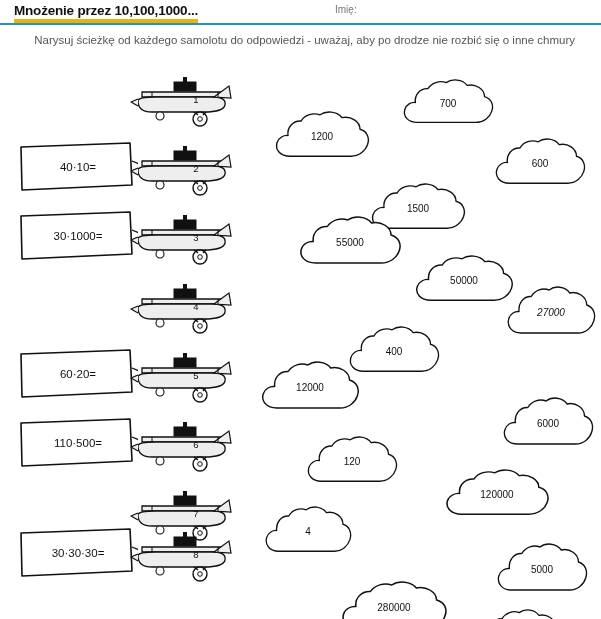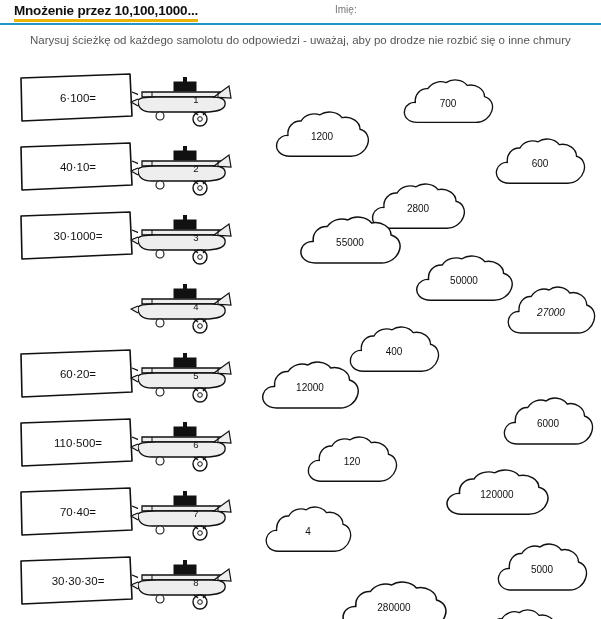--- a/index.html
+++ b/index.html
@@ -29,21 +29,21 @@
     height: 26px;
   }
   .doc-title {
     position: absolute;
     left: 14px;
     top: 3px;
     font-size: 13.5px;
     font-weight: bold;
     color: #111;
     letter-spacing: -0.2px;
-    border-bottom: 3px solid #eab308;
+    border-bottom: 6px solid #eab308;
     padding-bottom: 1px;
     white-space: nowrap;
   }
   .name-label {
     position: absolute;
     left: 335px;
     top: 4px;
     font-size: 10px;
     color: #777;
     white-space: nowrap;
@@ -55,21 +55,21 @@
     width: 601px;
     height: 2px;
     background: #2196c4;
   }
   
   .instructions {
     position: absolute;
     left: 30px;
     top: 33px;
     width: 545px;
-    text-align: left;
+    text-align: right;
     font-size: 11.5px;
     line-height: 15px;
     color: #555;
   }
   
   .problem-row {
     position: absolute;
     left: 0;
   }
   .balloon {
@@ -135,27 +135,20 @@
   <div class="header">
     <div class="doc-title">Mnożenie przez 10,100,1000...</div>
     <div class="name-label">Imię:</div>
     <div class="header-rule"></div>
   </div>
 
   <div class="instructions">Narysuj ścieżkę od każdego samolotu do odpowiedzi - uważaj, aby po drodze nie rozbić się o inne chmury</div>
 
   <div id="rows-container">
       <div class="problem-row" style="top: 72px; width: 240px; height: 56px;">
-        <div class="balloon">
-<svg width="120" height="52" viewBox="0 0 120 52">
-  <path d="M3 6 L112 2 L114 44 L4 49 Z" fill="#ffffff" stroke="#111" stroke-width="1.6" stroke-linejoin="round"></path>
-  <path d="M114 20 L126 25 L114 30" fill="#ffffff" stroke="#111" stroke-width="1.2" stroke-linejoin="round"></path>
-</svg>
-          <div class="balloon-text">6·100=</div>
-        </div>
         <div class="plane">
 <svg width="104" height="54" viewBox="0 0 104 54">
 
   <path d="M12 18 L96 18 L96 23 L12 23 Z" fill="#eeeeee" stroke="#111" stroke-width="1.3"></path>
 
   <rect x="44" y="8" width="22" height="9" fill="#111" stroke="#111" stroke-width="1"></rect>
   <rect x="53" y="3" width="4" height="6" fill="#111"></rect>
 
   <path d="M8 27 C8 24 16 23 26 23 L84 23 C92 23 96 26 95 31 C94 36 86 38 74 38 L22 38 C12 38 8 34 8 27 Z" fill="#eeeeee" stroke="#111" stroke-width="1.3"></path>
 
@@ -332,59 +325,52 @@
   <circle cx="70" cy="45" r="7" fill="#ffffff" stroke="#111" stroke-width="1.4"></circle>
   <circle cx="70" cy="45" r="2.3" fill="#ffffff" stroke="#111" stroke-width="1"></circle>
   <line x1="64" y1="38" x2="68" y2="41" stroke="#111" stroke-width="1.2"></line>
   <line x1="76" y1="38" x2="73" y2="41" stroke="#111" stroke-width="1.2"></line>
   <circle cx="30" cy="42" r="4" fill="#ffffff" stroke="#111" stroke-width="1.1"></circle>
 </svg>
           <div class="plane-num">6</div>
         </div>
       </div>
       <div class="problem-row" style="top: 486px; width: 240px; height: 56px;">
+        <div class="plane">
+<svg width="104" height="54" viewBox="0 0 104 54">
+
+  <path d="M12 18 L96 18 L96 23 L12 23 Z" fill="#eeeeee" stroke="#111" stroke-width="1.3"></path>
+
+  <rect x="44" y="8" width="22" height="9" fill="#111" stroke="#111" stroke-width="1"></rect>
+  <rect x="53" y="3" width="4" height="6" fill="#111"></rect>
+
+  <path d="M8 27 C8 24 16 23 26 23 L84 23 C92 23 96 26 95 31 C94 36 86 38 74 38 L22 38 C12 38 8 34 8 27 Z" fill="#eeeeee" stroke="#111" stroke-width="1.3"></path>
+
+  <path d="M84 23 L99 12 L101 24 Z" fill="#eeeeee" stroke="#111" stroke-width="1.2"></path>
+
+  <path d="M8 25 L1 28 L8 32" fill="#eeeeee" stroke="#111" stroke-width="1.2" stroke-linejoin="round"></path>
+
+  <line x1="22" y1="23" x2="22" y2="18" stroke="#111" stroke-width="1"></line>
+  <line x1="88" y1="23" x2="88" y2="18" stroke="#111" stroke-width="1"></line>
+
+  <circle cx="70" cy="45" r="7" fill="#ffffff" stroke="#111" stroke-width="1.4"></circle>
+  <circle cx="70" cy="45" r="2.3" fill="#ffffff" stroke="#111" stroke-width="1"></circle>
+  <line x1="64" y1="38" x2="68" y2="41" stroke="#111" stroke-width="1.2"></line>
+  <line x1="76" y1="38" x2="73" y2="41" stroke="#111" stroke-width="1.2"></line>
+  <circle cx="30" cy="42" r="4" fill="#ffffff" stroke="#111" stroke-width="1.1"></circle>
+</svg>
+          <div class="plane-num">7</div>
+        </div>
+      </div>
+      <div class="problem-row" style="top: 527px; width: 240px; height: 56px;">
         <div class="balloon">
 <svg width="120" height="52" viewBox="0 0 120 52">
   <path d="M3 6 L112 2 L114 44 L4 49 Z" fill="#ffffff" stroke="#111" stroke-width="1.6" stroke-linejoin="round"></path>
   <path d="M114 20 L126 25 L114 30" fill="#ffffff" stroke="#111" stroke-width="1.2" stroke-linejoin="round"></path>
 </svg>
-          <div class="balloon-text">70·40=</div>
-        </div>
-        <div class="plane">
-<svg width="104" height="54" viewBox="0 0 104 54">
-
-  <path d="M12 18 L96 18 L96 23 L12 23 Z" fill="#eeeeee" stroke="#111" stroke-width="1.3"></path>
-
-  <rect x="44" y="8" width="22" height="9" fill="#111" stroke="#111" stroke-width="1"></rect>
-  <rect x="53" y="3" width="4" height="6" fill="#111"></rect>
-
-  <path d="M8 27 C8 24 16 23 26 23 L84 23 C92 23 96 26 95 31 C94 36 86 38 74 38 L22 38 C12 38 8 34 8 27 Z" fill="#eeeeee" stroke="#111" stroke-width="1.3"></path>
-
-  <path d="M84 23 L99 12 L101 24 Z" fill="#eeeeee" stroke="#111" stroke-width="1.2"></path>
-
-  <path d="M8 25 L1 28 L8 32" fill="#eeeeee" stroke="#111" stroke-width="1.2" stroke-linejoin="round"></path>
-
-  <line x1="22" y1="23" x2="22" y2="18" stroke="#111" stroke-width="1"></line>
-  <line x1="88" y1="23" x2="88" y2="18" stroke="#111" stroke-width="1"></line>
-
-  <circle cx="70" cy="45" r="7" fill="#ffffff" stroke="#111" stroke-width="1.4"></circle>
-  <circle cx="70" cy="45" r="2.3" fill="#ffffff" stroke="#111" stroke-width="1"></circle>
-  <line x1="64" y1="38" x2="68" y2="41" stroke="#111" stroke-width="1.2"></line>
-  <line x1="76" y1="38" x2="73" y2="41" stroke="#111" stroke-width="1.2"></line>
-  <circle cx="30" cy="42" r="4" fill="#ffffff" stroke="#111" stroke-width="1.1"></circle>
-</svg>
-          <div class="plane-num">7</div>
-        </div>
-      </div>
-      <div class="problem-row" style="top: 555px; width: 240px; height: 56px;">
-        <div class="balloon">
-<svg width="120" height="52" viewBox="0 0 120 52">
-  <path d="M3 6 L112 2 L114 44 L4 49 Z" fill="#ffffff" stroke="#111" stroke-width="1.6" stroke-linejoin="round"></path>
-  <path d="M114 20 L126 25 L114 30" fill="#ffffff" stroke="#111" stroke-width="1.2" stroke-linejoin="round"></path>
-</svg>
           <div class="balloon-text">30·30·30=</div>
         </div>
         <div class="plane">
 <svg width="104" height="54" viewBox="0 0 104 54">
 
   <path d="M12 18 L96 18 L96 23 L12 23 Z" fill="#eeeeee" stroke="#111" stroke-width="1.3"></path>
 
   <rect x="44" y="8" width="22" height="9" fill="#111" stroke="#111" stroke-width="1"></rect>
   <rect x="53" y="3" width="4" height="6" fill="#111"></rect>
 
@@ -456,21 +442,21 @@
   <path d="M18 48
            C8 48 3 41 5 34
            C6.5 28.5 12 26 16 26.5
            C15 18 21 11 29 11.5
            C33 5 41 2.5 48 5
            C54 0.5 65 1 70 8
            C79 6 88 12 88 20
            C95 22 98 29 95.5 36
            C93.5 42.5 87 48 79 48 Z" fill="#ffffff" stroke="#111" stroke-width="1.4" stroke-linejoin="round"></path>
 </svg>
-        <div class="cloud-text">2800</div>
+        <div class="cloud-text">1500</div>
       </div>
       <div class="cloud" style="left: 296px; top: 215px; width: 108px; height: 54px;">
 <svg width="108" height="54" viewBox="0 0 100 54" preserveAspectRatio="none">
   <path d="M18 48
            C8 48 3 41 5 34
            C6.5 28.5 12 26 16 26.5
            C15 18 21 11 29 11.5
            C33 5 41 2.5 48 5
            C54 0.5 65 1 70 8
            C79 6 88 12 88 20

